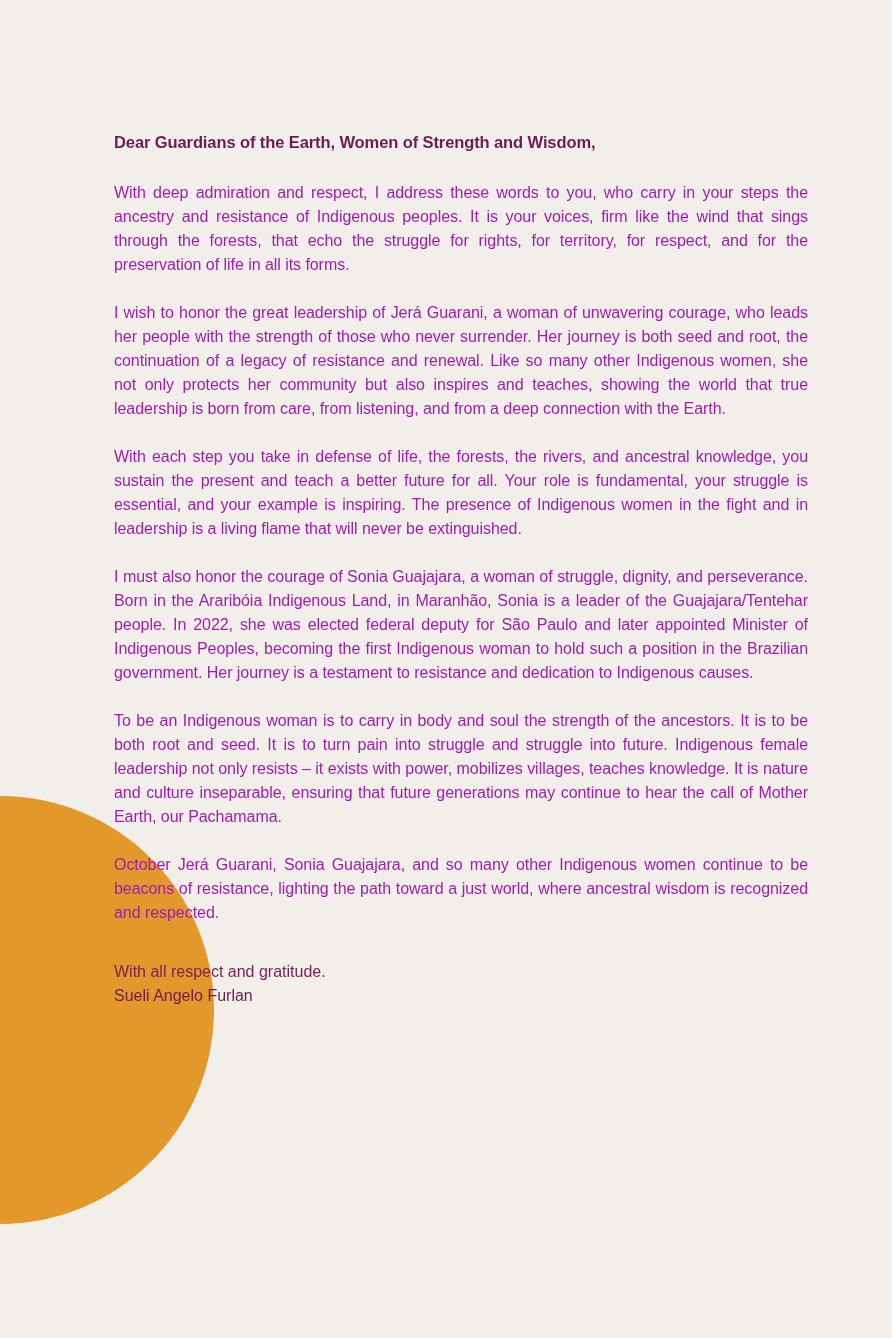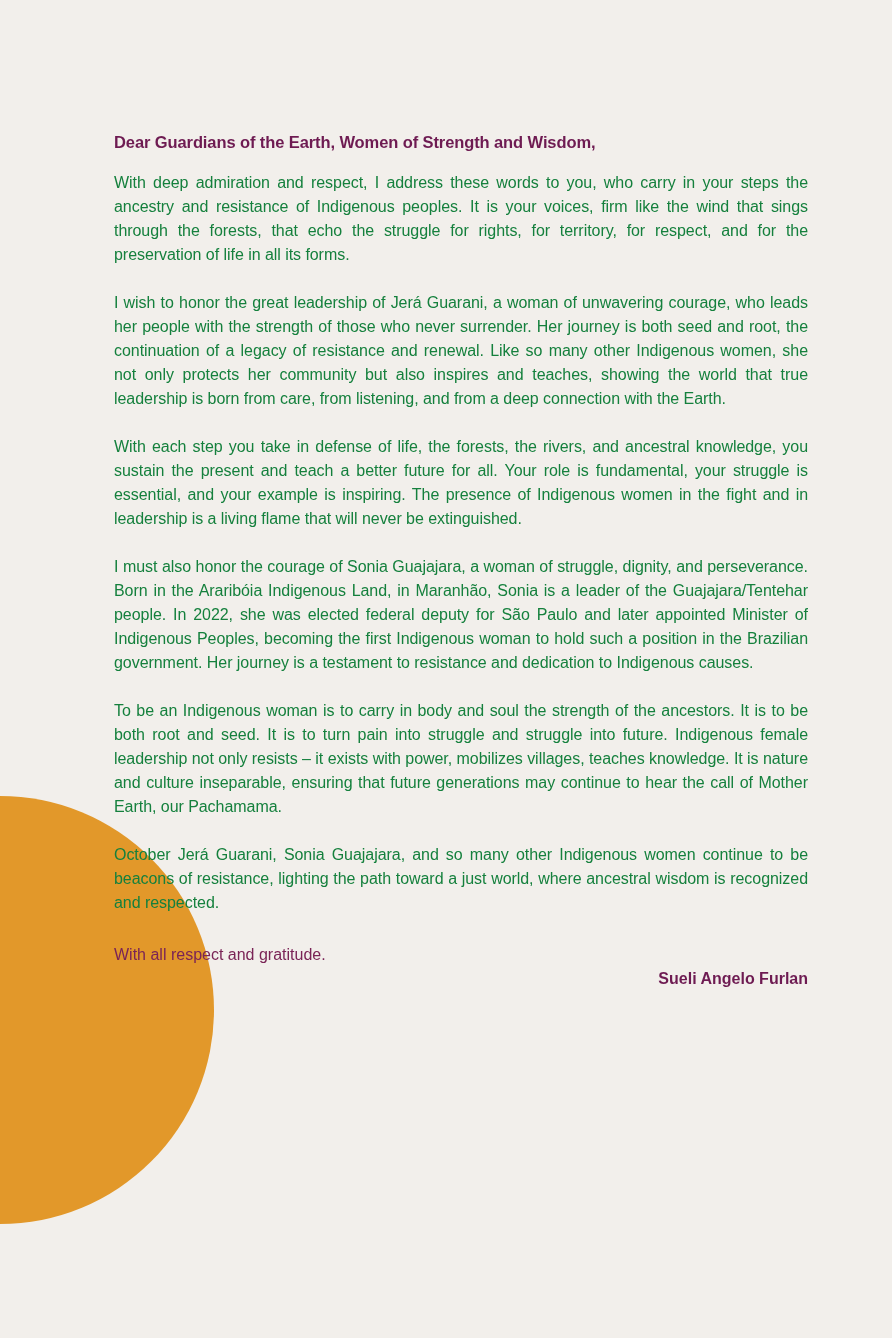--- a/index.html
+++ b/index.html
@@ -35,65 +35,64 @@
     position: relative;
     z-index: 1;
     padding: 132px 84px 0 114px;
     box-sizing: border-box;
   }
   .letter-heading {
     color: #6e1b52;
     font-size: 16.5px;
     font-weight: bold;
     letter-spacing: -0.1px;
-    margin: 0 0 18px 0;
+    margin: 0 0 28px 0;
     line-height: 1.3;
   }
   .para {
-    color: #15803d;
+    color: #a21caf;
     font-size: 16px;
     line-height: 24px;
     text-align: justify;
     margin: 0 0 24px 0;
     letter-spacing: -0.05px;
   }
   .para:last-of-type {
     margin-bottom: 0;
   }
   .closing {
     color: #7a2456;
     font-size: 16px;
     line-height: 24px;
     margin: 0;
   }
   .signature {
     color: #6e1b52;
     font-size: 16px;
     line-height: 24px;
-    font-weight: bold;
+    font-weight: normal;
     margin: 0;
-    text-align: right;
   }
 </style>
 </head>
 <body>
 
 <div class="page">
 
   <div class="deco-circle"></div>
 
   <div class="content">
 
     <h1 class="letter-heading">Dear Guardians of the Earth, Women of Strength and Wisdom,</h1>
 
     <p class="para">With deep admiration and respect, I address these words to you, who carry in your steps the ancestry and resistance of Indigenous peoples. It is your voices, firm like the wind that sings through the forests, that echo the struggle for rights, for territory, for respect, and for the preservation of life in all its forms.</p>
     <p class="para">I wish to honor the great leadership of Jerá Guarani, a woman of unwavering courage, who leads her people with the strength of those who never surrender. Her journey is both seed and root, the continuation of a legacy of resistance and renewal. Like so many other Indigenous women, she not only protects her community but also inspires and teaches, showing the world that true leadership is born from care, from listening, and from a deep connection with the Earth.</p>
     <p class="para">With each step you take in defense of life, the forests, the rivers, and ancestral knowledge, you sustain the present and teach a better future for all. Your role is fundamental, your struggle is essential, and your example is inspiring. The presence of Indigenous women in the fight and in leadership is a living flame that will never be extinguished.</p>
     <p class="para">I must also honor the courage of Sonia Guajajara, a woman of struggle, dignity, and perseverance. Born in the Araribóia Indigenous Land, in Maranhão, Sonia is a leader of the Guajajara/Tentehar people. In 2022, she was elected federal deputy for São Paulo and later appointed Minister of Indigenous Peoples, becoming the first Indigenous woman to hold such a position in the Brazilian government. Her journey is a testament to resistance and dedication to Indigenous causes.</p>
     <p class="para">To be an Indigenous woman is to carry in body and soul the strength of the ancestors. It is to be both root and seed. It is to turn pain into struggle and struggle into future. Indigenous female leadership not only resists – it exists with power, mobilizes villages, teaches knowledge. It is nature and culture inseparable, ensuring that future generations may continue to hear the call of Mother Earth, our Pachamama.</p>
     <p class="para">October Jerá Guarani, Sonia Guajajara, and so many other Indigenous women continue to be beacons of resistance, lighting the path toward a just world, where ancestral wisdom is recognized and respected.</p>
 
-    <p class="closing" style="margin-top:28px;">With all respect and gratitude.</p>
+    <p class="closing" style="margin-top:35px;">With all respect and gratitude.</p>
 
     <p class="signature">Sueli Angelo Furlan</p>
 
   </div>
 </div>
 
 </body></html>

